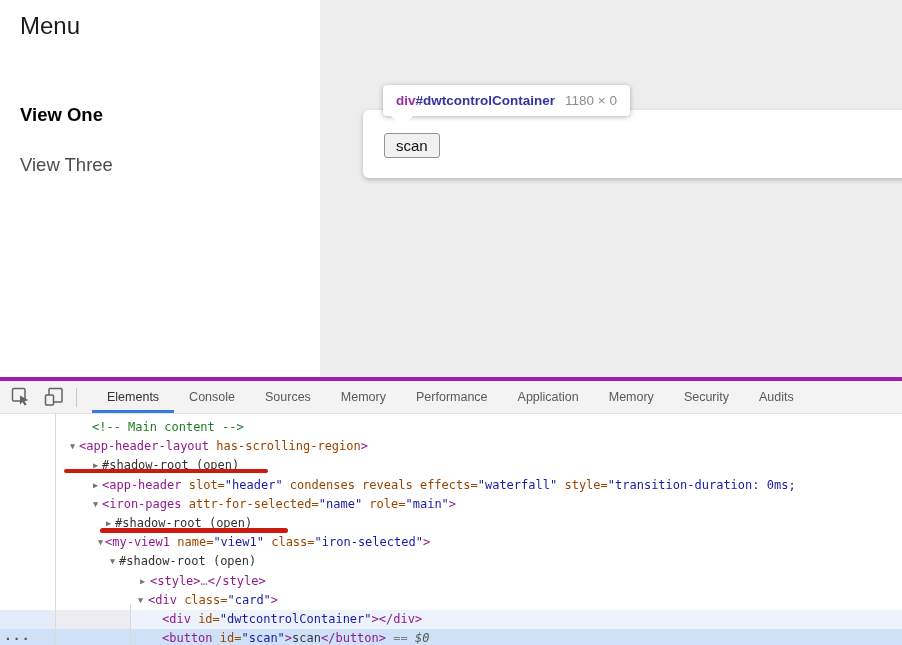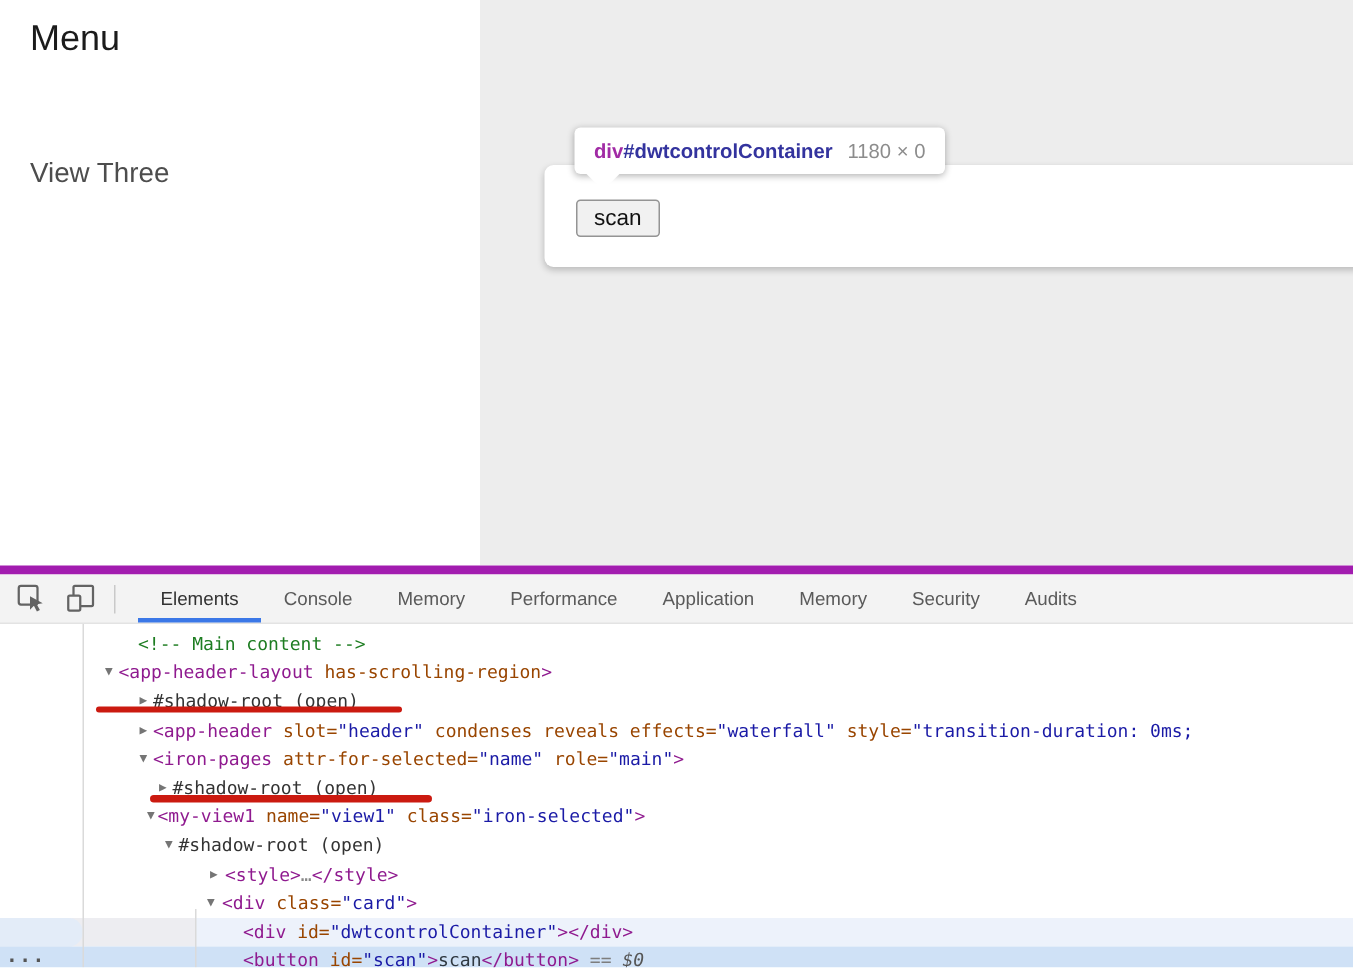--- a/index.html
+++ b/index.html
@@ -27,21 +27,21 @@
     border-radius:4px;box-shadow:0 1px 5px rgba(0,0,0,0.3);padding:8px 13px;
     white-space:nowrap;font-size:13.5px;}
   #inspect-tooltip .tt-tag{font-weight:bold;color:#a12ba5;}
   #inspect-tooltip .tt-id{font-weight:bold;color:#33339e;}
   #inspect-tooltip .tt-size{color:#8c8c8c;margin-left:10px;}
   #tooltip-arrow{position:absolute;left:8px;top:100%;width:0;height:0;
     border-left:11px solid transparent;border-right:11px solid transparent;
     border-top:11px solid #ffffff;}
   
   #devtools{position:absolute;left:0;top:377px;right:0;bottom:0;background:#fff;
-    border-top:6px solid #a21caf;}
+    border-top:4px solid #a21caf;}
   #dt-toolbar{position:absolute;left:0;top:0;right:0;height:32px;background:#f3f3f3;
     border-bottom:1px solid #e3e3e3;display:flex;align-items:center;}
   #dt-icons{display:flex;align-items:center;padding-left:11px;gap:13px;}
   .dt-icon{width:20px;height:20px;cursor:pointer;display:block;}
   #dt-separator{width:1px;height:19px;background:#c9c9c9;margin:0 12px;}
   #dt-tabs{display:flex;height:32px;margin-left:3px;}
   .dt-tab{position:relative;display:flex;align-items:center;padding:0 15px;
     font-size:12.5px;color:#5a5a5a;cursor:pointer;}
   .dt-tab.selected{color:#333;}
   .dt-tab .tab-underline{position:absolute;left:0;right:0;bottom:0;height:3px;
@@ -75,20 +75,21 @@
   .tok-eq{color:#7d7d7d;}
   .tok-dollar{color:#555;font-style:italic;}
 </style>
 </head>
 <body>
 
 <div id="app-region">
   <div id="sidebar">
     <div class="menu-title">Menu</div>
     <div id="sidebar-items">
+        <div class="side-item selected">View One</div>
         <div class="side-item">View Three</div>
       </div>
   </div>
   <div id="main-area">
     <div id="content-card">
       <button id="scan-button">scan</button>
     </div>
     <div id="inspect-tooltip">
       <span class="tt-tag">div</span><span class="tt-id">#dwtcontrolContainer</span><span class="tt-size">1180 × 0</span>
       <div id="tooltip-arrow"></div>
@@ -109,20 +110,23 @@
       </svg>
     </div>
     <div id="dt-separator"></div>
     <div id="dt-tabs">
         <div class="dt-tab selected">
           <span>Elements</span>
           <div class="tab-underline"></div>
         </div>
         <div class="dt-tab">
           <span>Console</span>
+        </div>
+        <div class="dt-tab">
+          <span>Sources</span>
         </div>
         <div class="dt-tab">
           <span>Memory</span>
         </div>
         <div class="dt-tab">
           <span>Performance</span>
         </div>
         <div class="dt-tab">
           <span>Application</span>
         </div>

